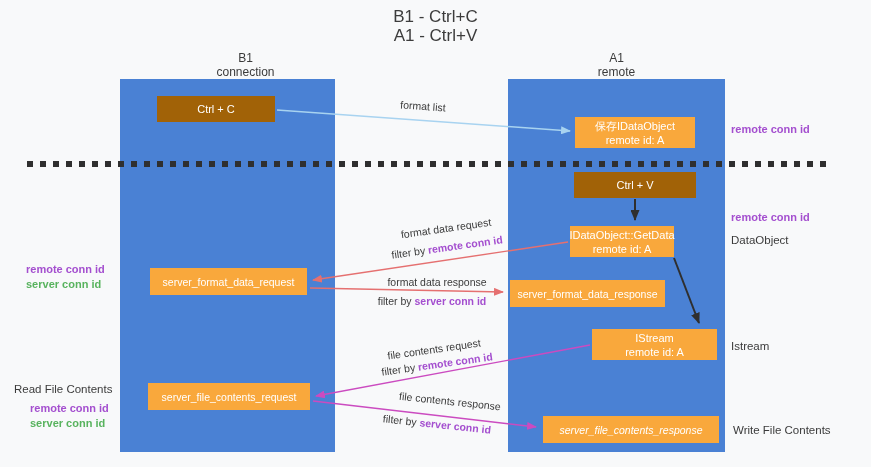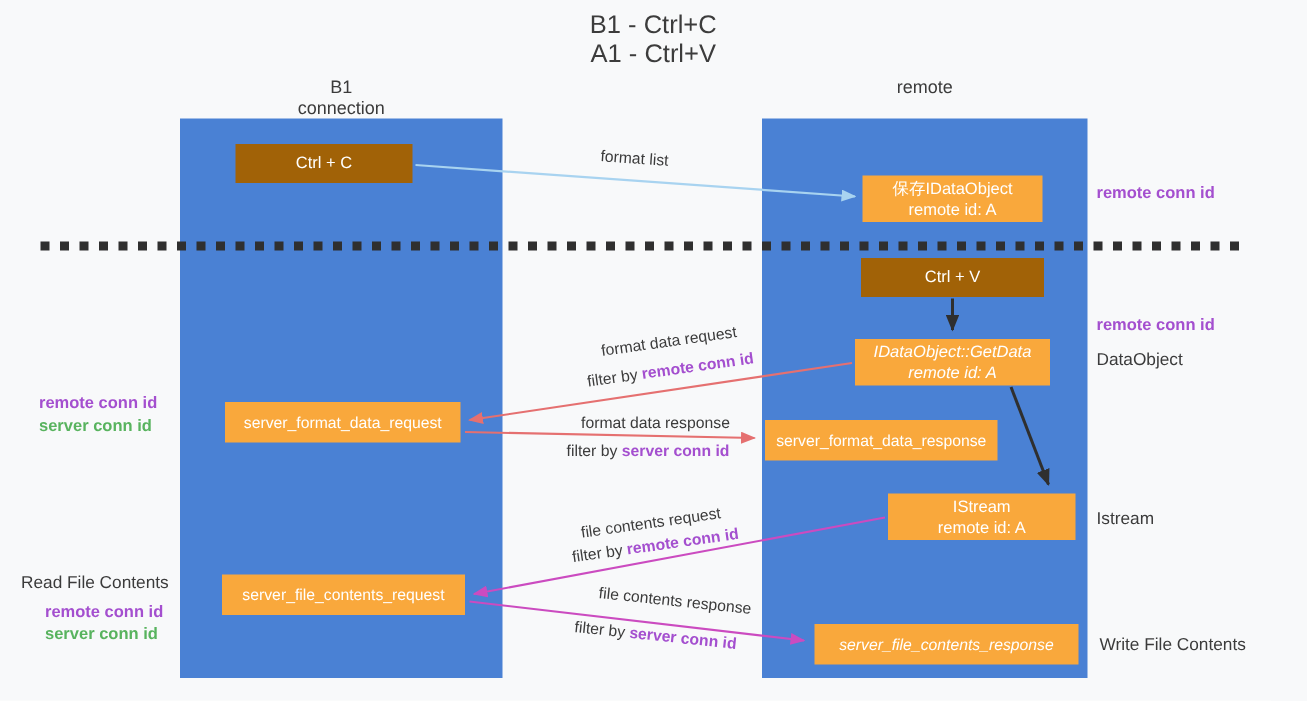--- a/index.html
+++ b/index.html
@@ -29,25 +29,26 @@
 </head>
 <body>
 
 <div class="canvas">
 
   <div class="title">
     <div>B1 - Ctrl+C</div>
     <div>A1 - Ctrl+V</div>
   </div>
 
-  <div class="hdr" style="left:120px; top:51px; width:215px;">
+  <div class="hdr" style="left:138px; top:51px; width:215px;">
     <div>B1</div>
     <div>connection</div>
   </div>
   <div class="hdr" style="left:508px; top:51px; width:217px;">
+    <div>A1</div>
     <div>remote</div>
   </div>
 
   <div class="col" style="left:120px; width:215px;"></div>
   <div class="col" style="left:508px; width:217px;"></div>
 
   <svg class="svglayer" width="871" height="467" viewBox="0 0 871 467">
     <defs>
       <marker id="ah-blue" markerUnits="userSpaceOnUse" markerWidth="10" markerHeight="8" refX="9" refY="4" orient="auto">
           <path d="M0,0 L10,4 L0,8 Z" fill="#a8d3f0"></path>
@@ -86,21 +87,21 @@
 
   <div class="node orange" style="left:575px; top:117px; width:120px; height:31px;">
     <div>保存IDataObject</div>
     <div>remote id: A</div>
   </div>
 
   <div class="node green" style="left:574px; top:172px; width:122px; height:26px;">
     <div>Ctrl + V</div>
   </div>
 
-  <div class="node orange" style="left:570px; top:226px; width:130px; height:31px;font-style:italic;">
+  <div class="node orange" style="left:570px; top:226px; width:104px; height:31px;">
     <div>IDataObject::GetData</div>
     <div>remote id: A</div>
   </div>
 
   <div class="node orange small" style="left:150px; top:268px; width:157px; height:27px;">
     <div>server_format_data_request</div>
   </div>
 
   <div class="node orange small" style="left:510px; top:280px; width:155px; height:27px;">
     <div>server_format_data_response</div>

